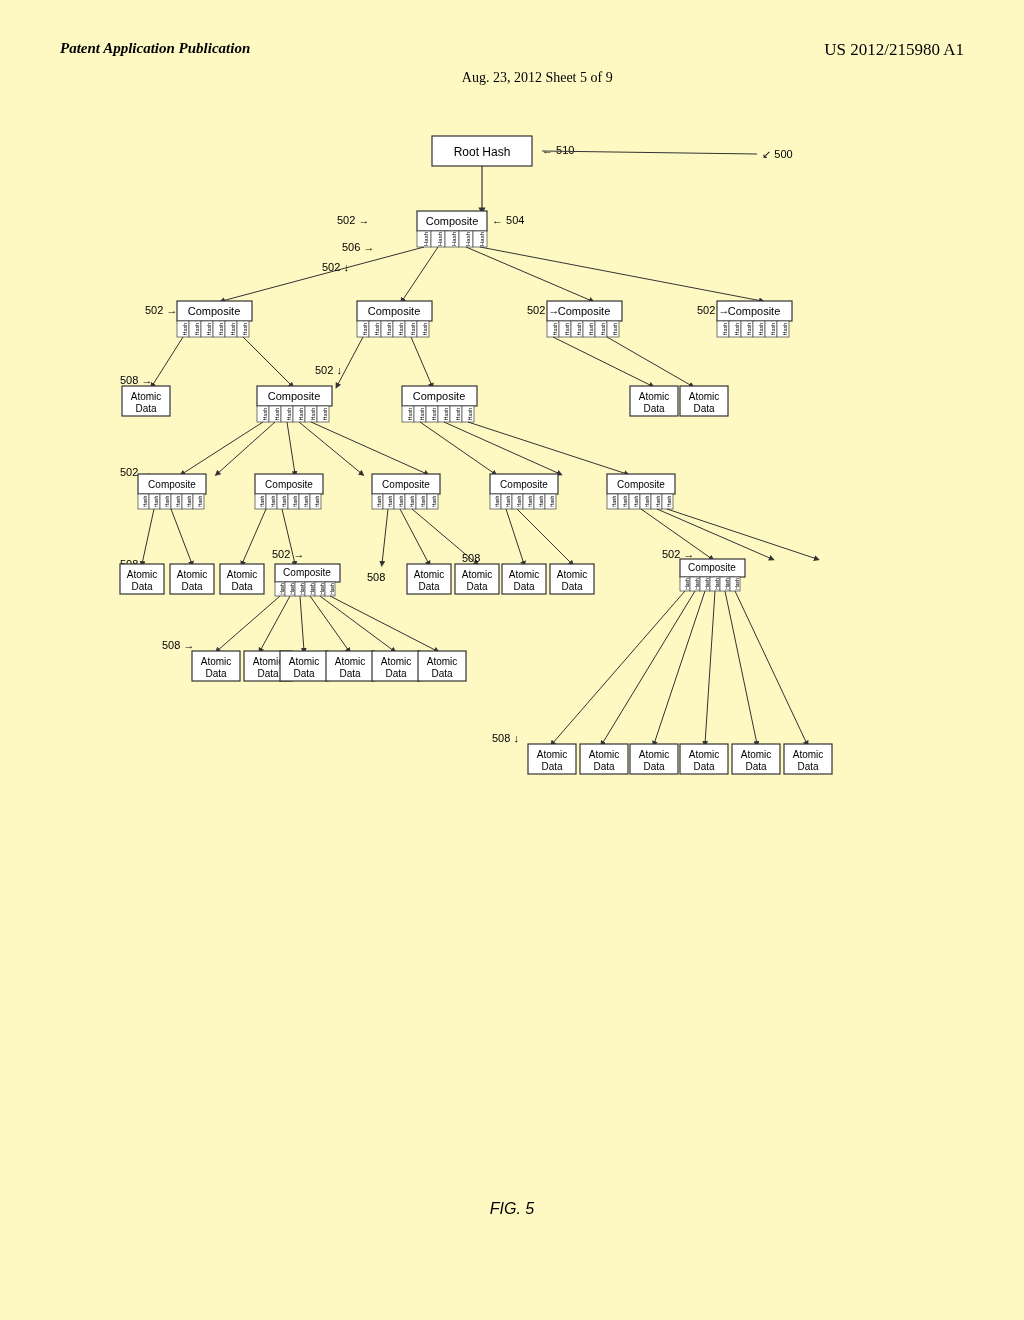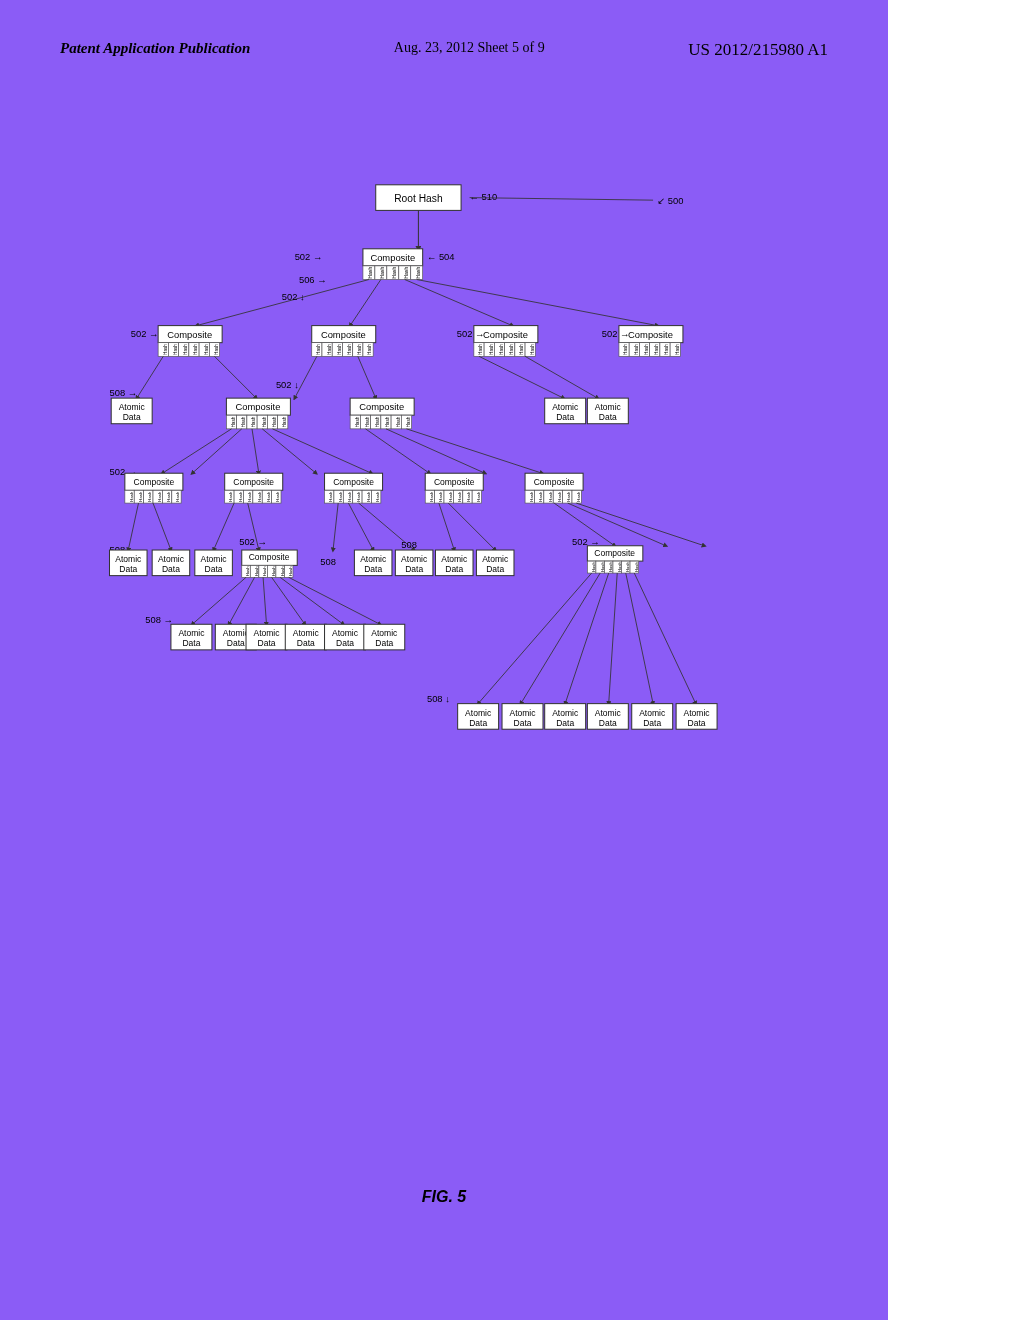--- a/index.html
+++ b/index.html
@@ -6,43 +6,44 @@
     body {
       background: #fff;
       font-family: 'Times New Roman', Times, serif;
       width: 1024px;
       min-height: 1320px;
       position: relative;
       overflow-x: hidden;
     }
 
     .page {
-      width: 888px;
+      width: 1024px;
       min-height: 1320px;
-      background: #8b5cf6;
+      background: #fef9c3;
       padding: 40px 60px;
       position: relative;
     }
 
     
     .header {
       display: flex;
       justify-content: space-between;
       align-items: flex-start;
       margin-bottom: 10px;
       border-bottom: none;
     }
     .header-left {
       font-weight: bold;
       font-size: 15px;
       font-style: italic;
     }
     .header-center {
       font-size: 14px;
       text-align: right;
+      margin-top: 30px;
     }
     .header-right {
       font-size: 17px;
       text-align: right;
     }
 
     
     .diagram-area {
       position: relative;
       width: 100%;
@@ -52,23 +53,23 @@
     svg.diagram {
       width: 100%;
       height: 1080px;
     }
 
     
     .fig-caption {
       text-align: center;
       font-size: 16px;
       font-style: italic;
-      margin-top: 24px;
+      margin-top: 10px;
       font-family: Arial, sans-serif;
-      font-weight: bold;
+      font-weight: normal;
     }
   </style>
 </head>
 <body>
 
 <div class="page">
 
   <div class="header">
     <div class="header-left">Patent Application Publication</div>
     <div class="header-center">Aug. 23, 2012   Sheet 5 of 9</div>

